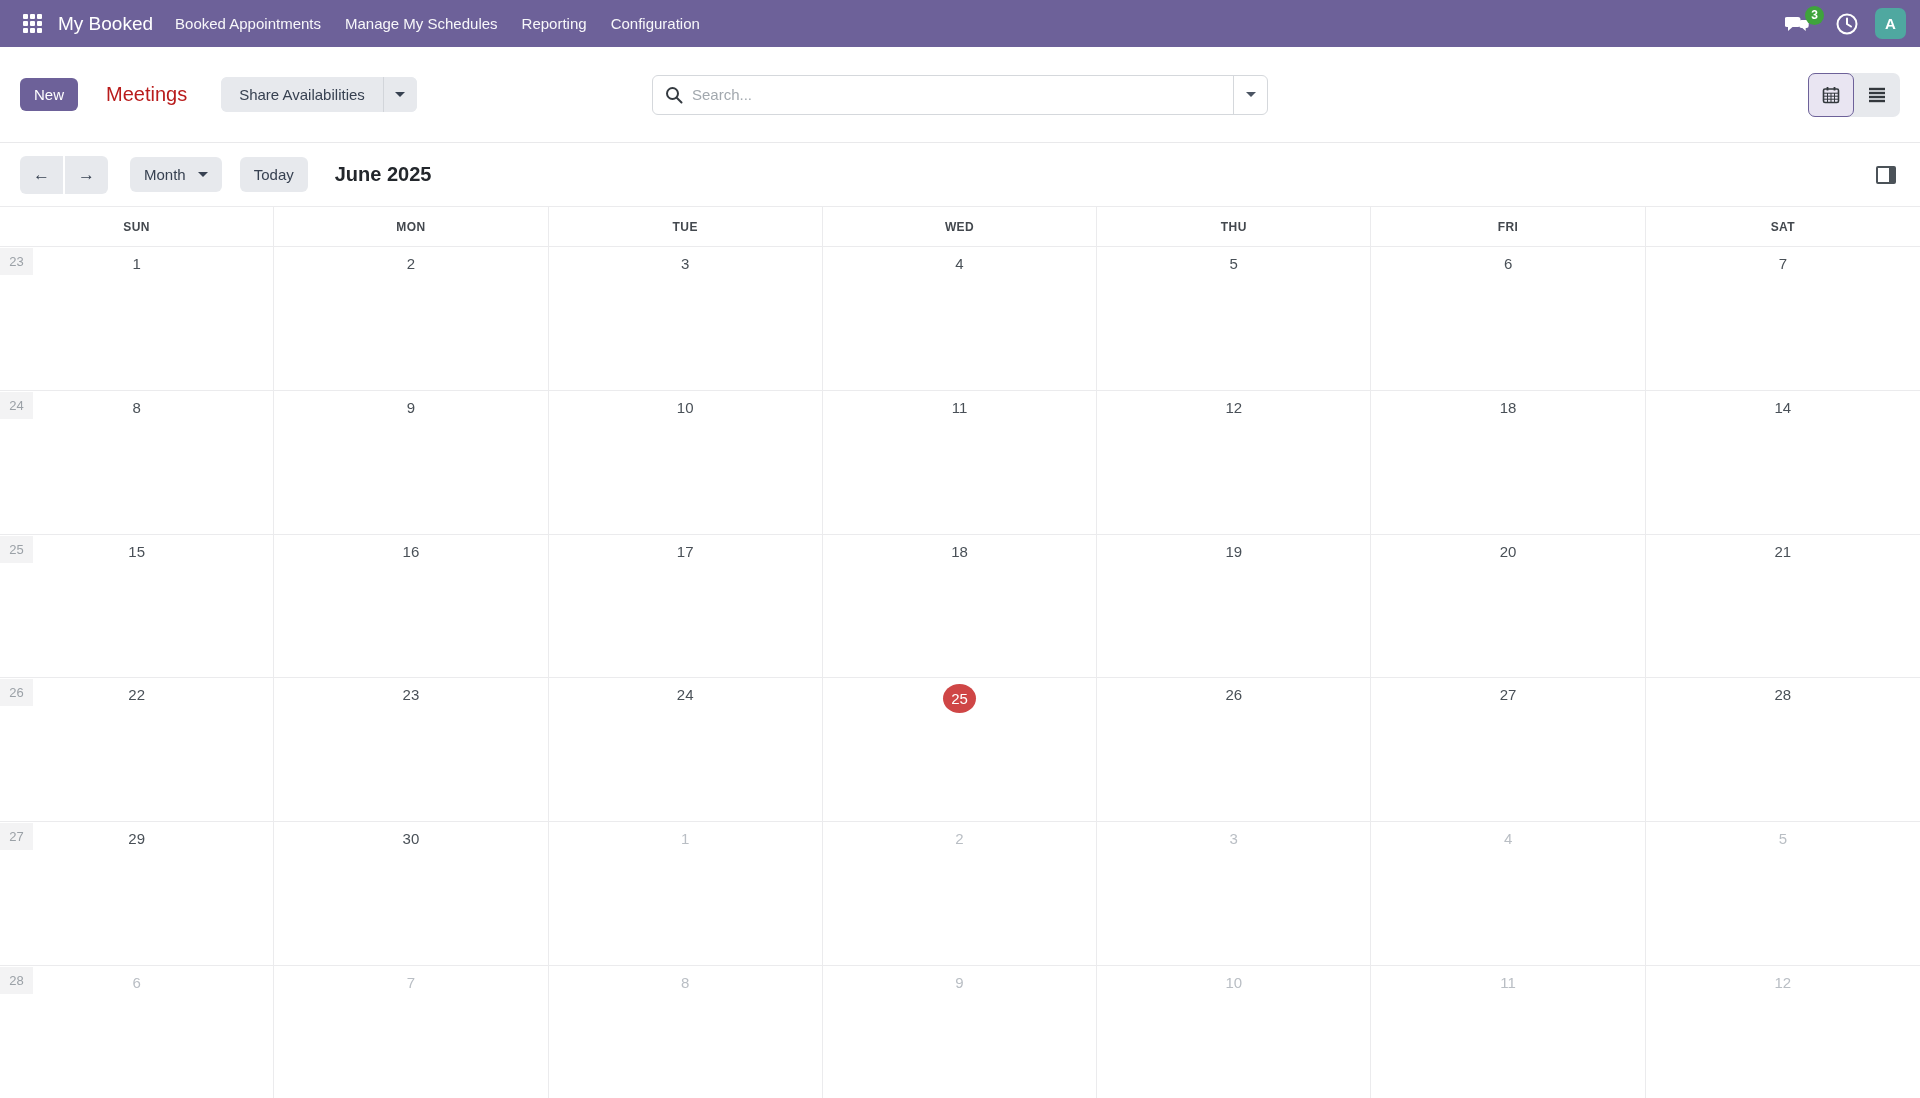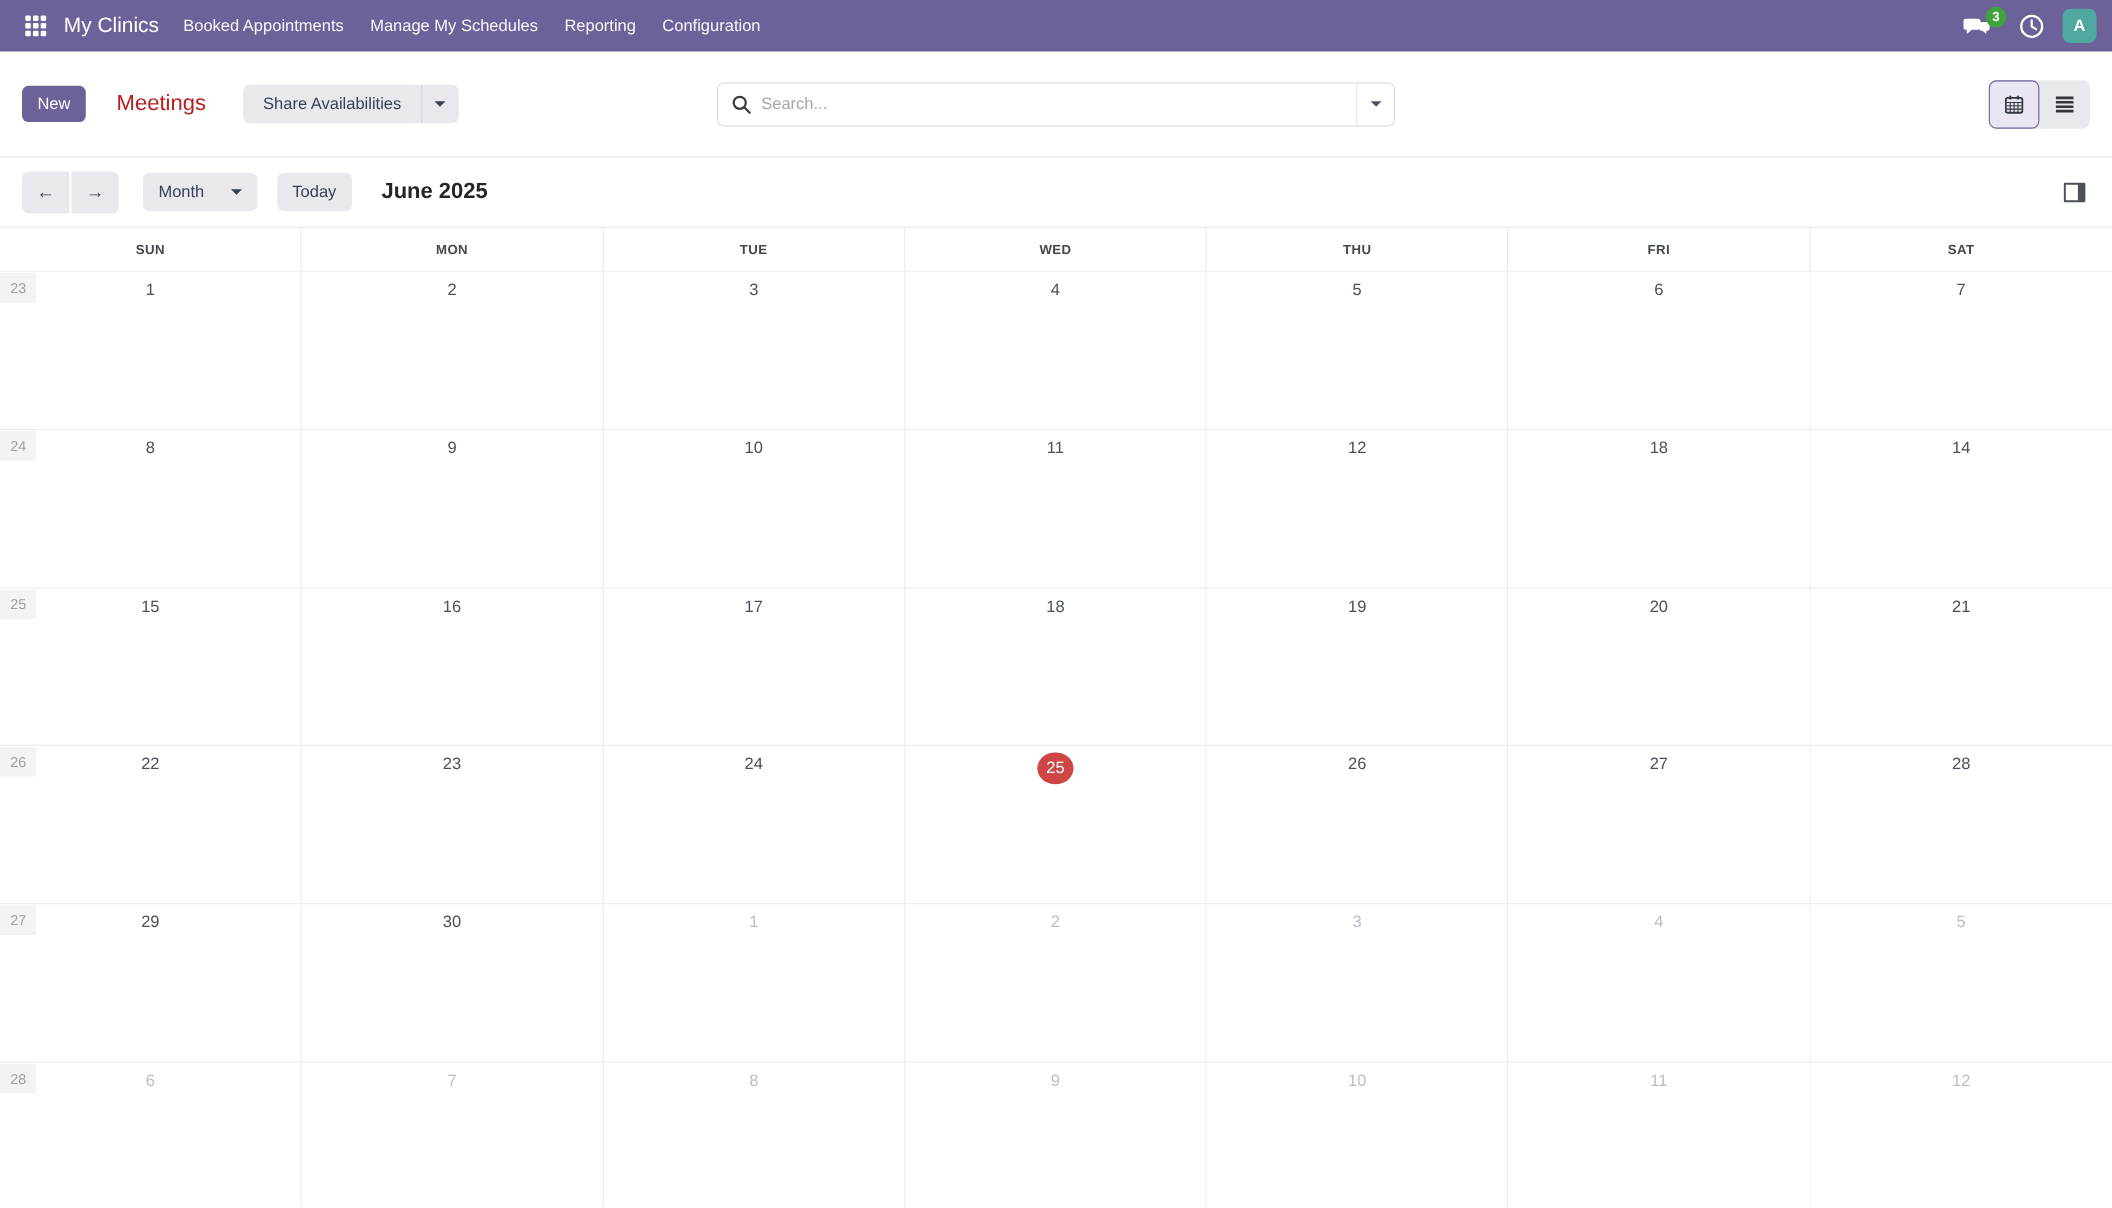--- a/index.html
+++ b/index.html
@@ -58,21 +58,21 @@
   .view-btn.active { background:#e9e5f2; border-color:#6d6199; }
 
   
   .cal-toolbar { height:63px; display:flex; align-items:center; padding:0 20px; background:#fff; }
   .nav-group { display:flex; gap:2px; }
   .nav-arrow { width:43px; height:38px; background:#e7e9ed; border:none; cursor:pointer;
     font-size:17px; color:#374151; font-family:inherit; }
   .nav-arrow.prev { border-radius:6px 0 0 6px; }
   .nav-arrow.next { border-radius:0 6px 6px 0; }
   .btn-flat { background:#e7e9ed; color:#374151; font-weight:500; padding:9px 14px;
-    display:inline-flex; align-items:center; gap:24px; }
+    display:inline-flex; align-items:center; gap:12px; }
   .scale-btn { margin-left:22px; }
   .today-btn { margin-left:18px; }
   .period-title { font-size:20px; font-weight:700; color:#23272c; margin-left:27px; }
   .toolbar-spacer { flex:1; }
   .panel-toggle { background:transparent; border:none; cursor:pointer; display:flex; padding:4px; }
 
   
   .cal { border-top:1px solid #ebebed; }
   .cal-header { display:grid; grid-template-columns:repeat(7,1fr); height:39px; }
   .cal-head-cell { display:flex; align-items:center; justify-content:center; font-size:12px;
@@ -102,21 +102,21 @@
           <span></span>
           <span></span>
           <span></span>
           <span></span>
           <span></span>
           <span></span>
           <span></span>
           <span></span>
       </span>
     </button>
-    <div class="app-name">My Clinics</div>
+    <div class="app-name">My Booked</div>
     <div class="nav-items" id="nav-items">
         <a class="nav-item">Booked Appointments</a>
         <a class="nav-item">Manage My Schedules</a>
         <a class="nav-item">Reporting</a>
         <a class="nav-item">Configuration</a>
       </div>
   </div>
   <div class="nav-right">
     <button class="icon-btn" style="margin-right:8px;">
       <svg width="26" height="22" viewBox="0 0 26 22">

